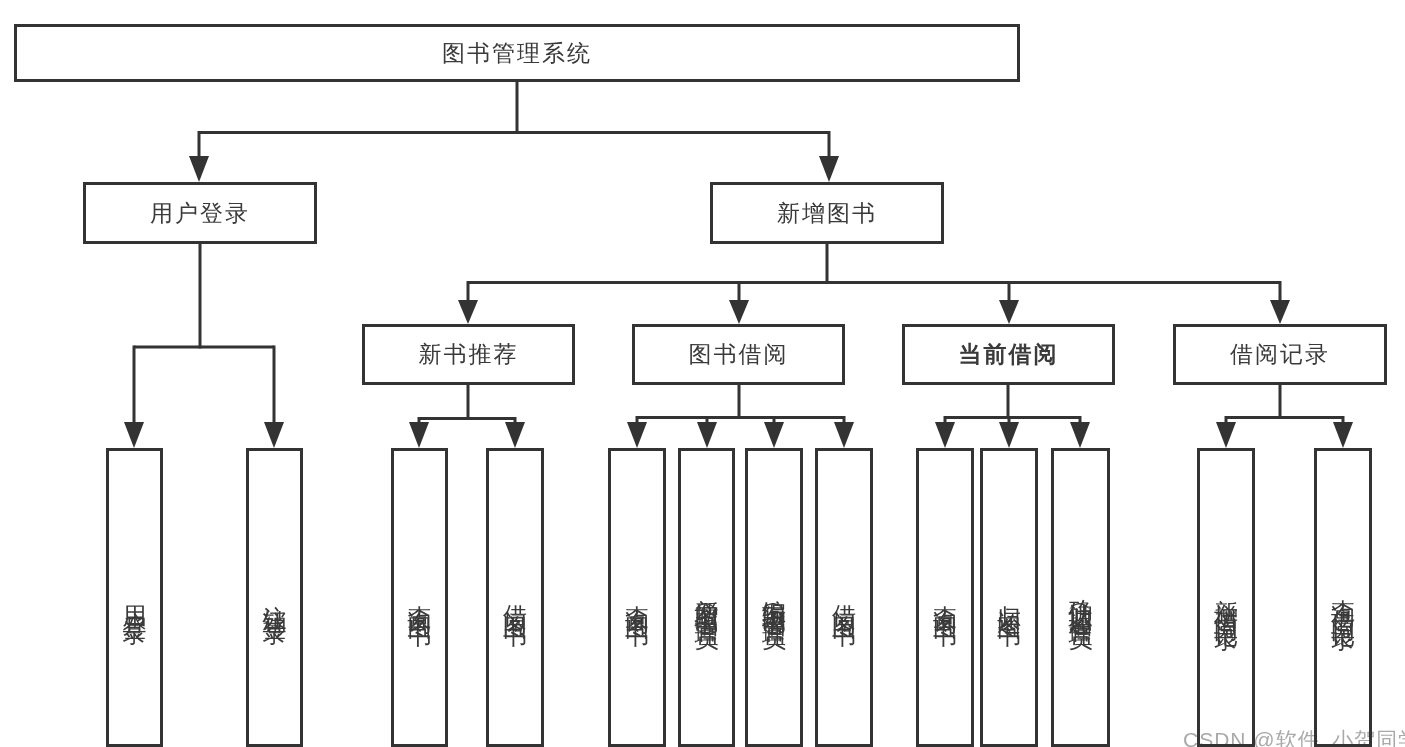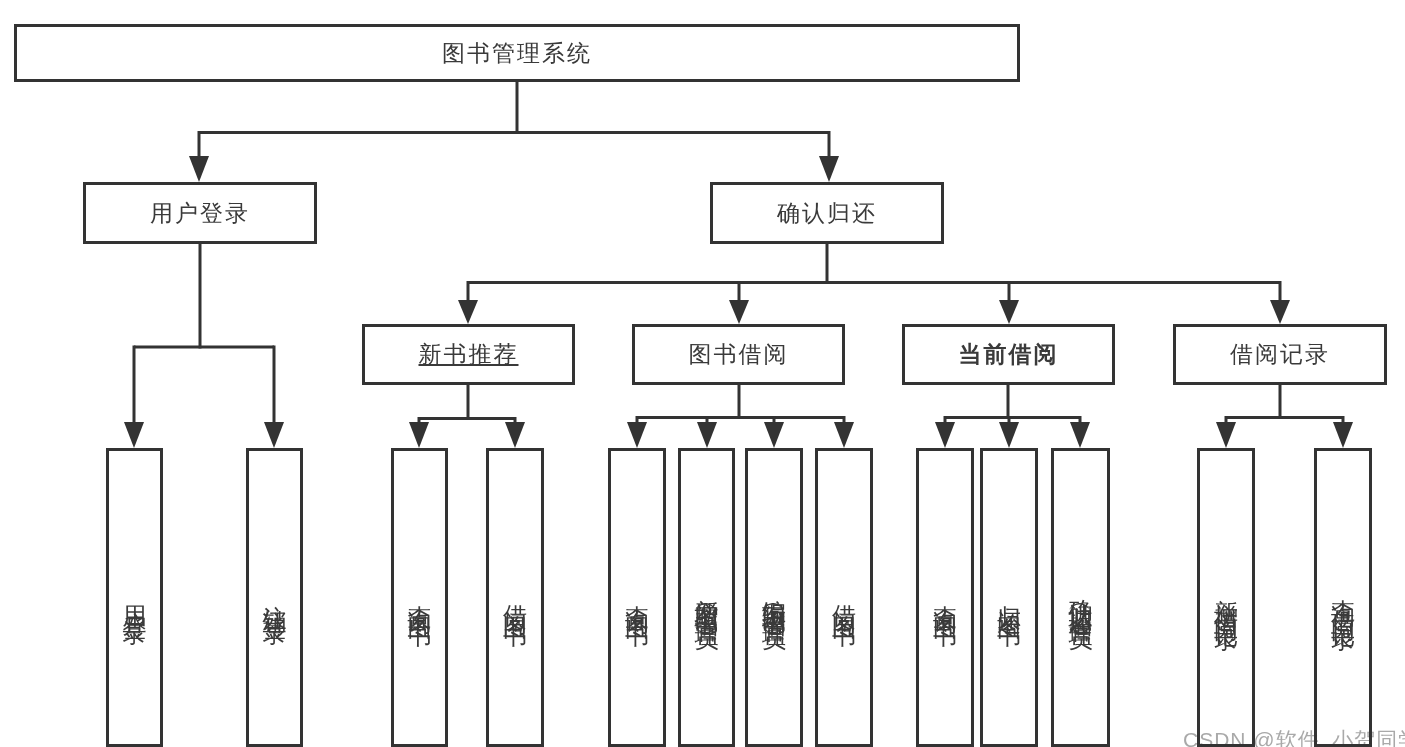--- a/index.html
+++ b/index.html
@@ -114,24 +114,24 @@
   </svg>
 
   <div class="node hnode" style="left:14px;top:12px;width:1006px;height:58px;">
     <span>图书管理系统</span>
   </div>
 
   <div class="node hnode" style="left:83px;top:170px;width:234px;height:62px;">
     <span>用户登录</span>
   </div>
   <div class="node hnode" style="left:710px;top:170px;width:234px;height:62px;">
-    <span>确认归还</span>
+    <span>新增图书</span>
   </div>
 
-  <div class="node hnode" style="left:362px;top:312px;width:213px;height:61px;text-decoration:underline;">
+  <div class="node hnode" style="left:362px;top:312px;width:213px;height:61px;">
     <span>新书推荐</span>
   </div>
   <div class="node hnode" style="left:632px;top:312px;width:213px;height:61px;justify-content:center;">
     <span>图书借阅</span>
   </div>
   <div class="node hnode" style="left:902px;top:312px;width:213px;height:61px;font-weight:bold;">
     <span>当前借阅</span>
   </div>
   <div class="node hnode" style="left:1173px;top:312px;width:214px;height:61px;">
     <span>借阅记录</span>

